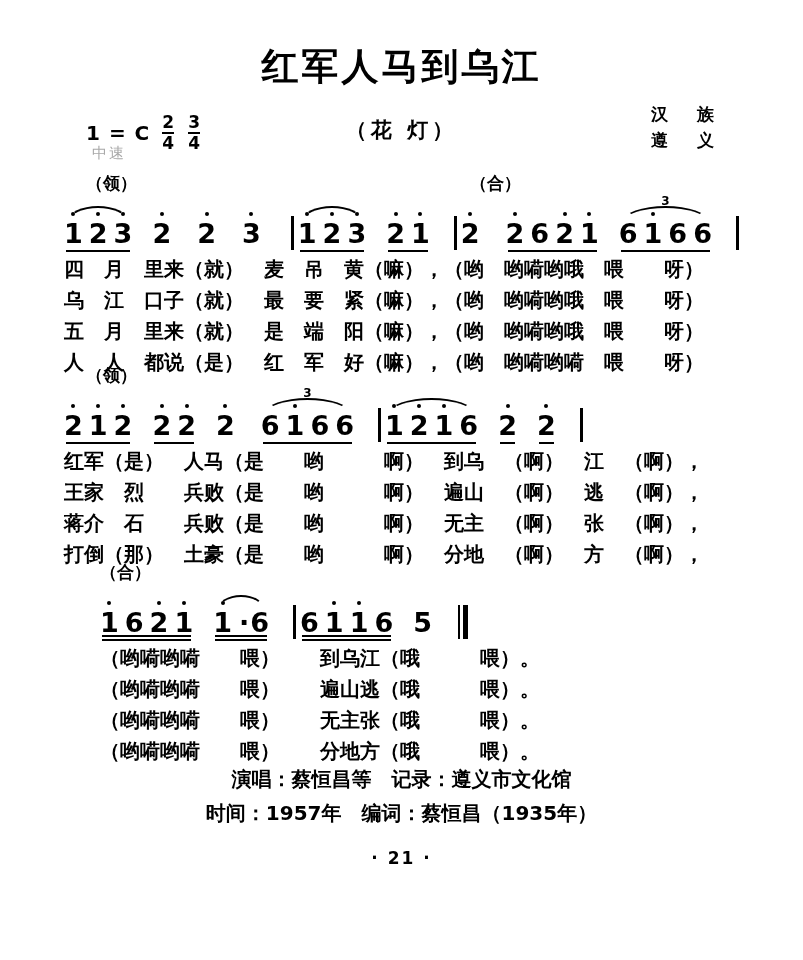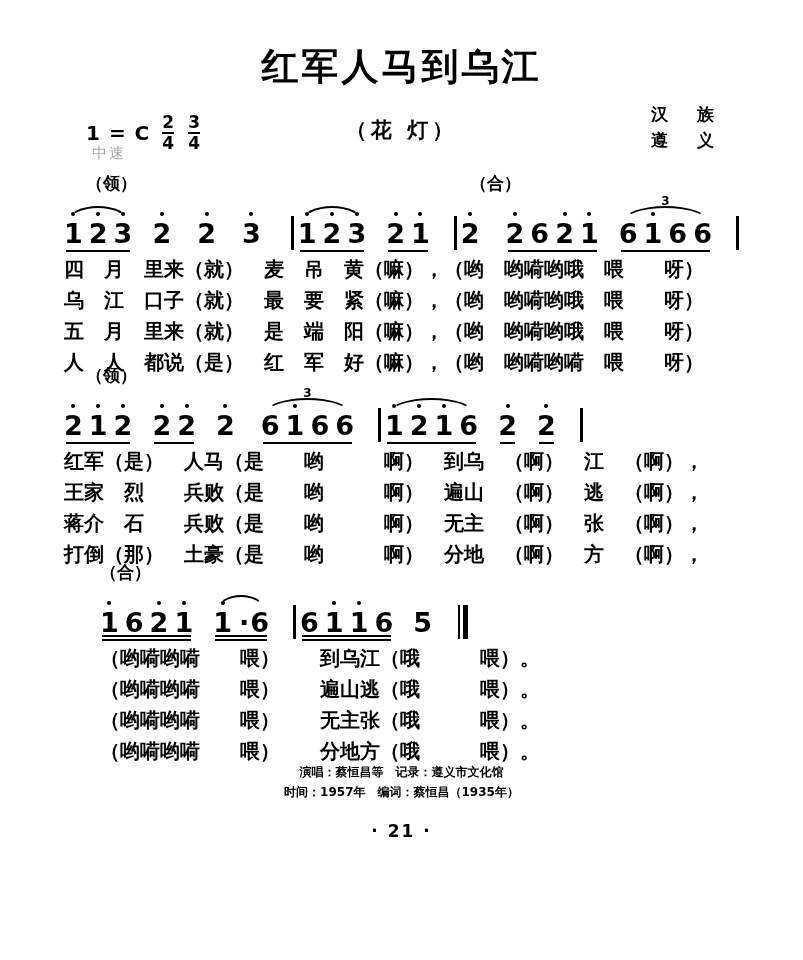--- a/index.html
+++ b/index.html
@@ -218,21 +218,21 @@
     font-size: 20px;
     font-weight: bold;
     height: 31px;
     white-space: pre;
   }
 
   
   .footer {
     margin-top: 26px;
     text-align: center;
-    font-size: 12px;
+    font-size: 20px;
     font-weight: bold;
     line-height: 1.7;
     font-family: "DejaVu Sans", "Liberation Sans", sans-serif;
   }
   .page-num {
     margin-top: 18px;
     text-align: center;
     font-size: 17px;
     font-weight: bold;
     letter-spacing: 2px;

